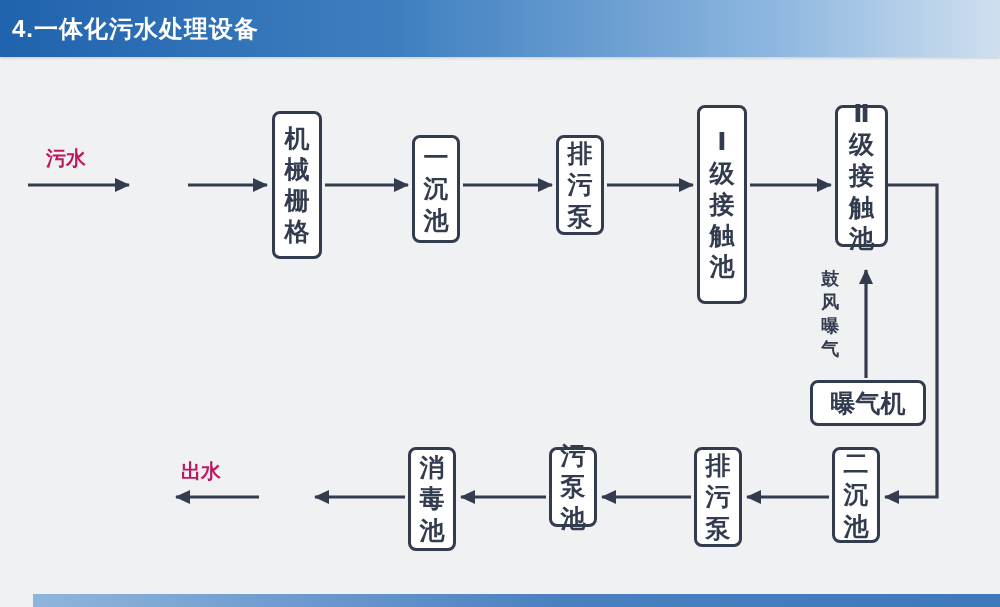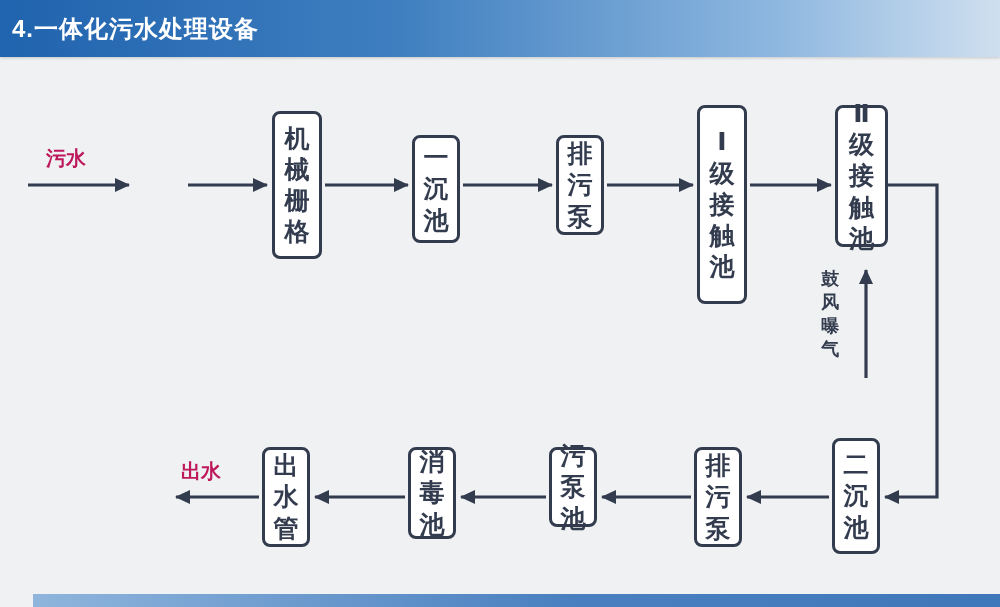--- a/index.html
+++ b/index.html
@@ -65,35 +65,35 @@
     <div class="node" style="left:556px;top:135px;width:48px;height:100px">
       <span class="vt">排污泵</span>
     </div>
     <div class="node" style="left:697px;top:105px;width:50px;height:199px">
       <span class="vt">Ⅰ级接触池</span>
     </div>
     <div class="node" style="left:835px;top:105px;width:53px;height:142px">
       <span class="vt">Ⅱ级接触池</span>
     </div>
 
+    <div class="node" style="left:810px;top:380px;width:116px;height:46px">
+      <span class="ht">曝气机</span>
+    </div>
 
-    <div class="node" style="left:832px;top:438px;width:48px;height:116px">
+    <div class="node" style="left:832px;top:447px;width:48px;height:96px">
       <span class="vt">二沉池</span>
     </div>
     <div class="node" style="left:694px;top:447px;width:48px;height:100px">
       <span class="vt">排污泵</span>
     </div>
     <div class="node" style="left:549px;top:447px;width:48px;height:80px">
       <span class="vt">污泵池</span>
     </div>
-    <div class="node" style="left:408px;top:447px;width:48px;height:92px">
+    <div class="node" style="left:408px;top:447px;width:48px;height:104px">
       <span class="vt">消毒池</span>
-    </div>
-    <div class="node" style="left:262px;top:447px;width:48px;height:100px">
-      <span class="vt">出水管</span>
     </div>
 
     <div class="flabel" style="left:46px;top:145px">污水</div>
     <div class="flabel" style="left:181px;top:458px">出水</div>
     <div class="vlabel" style="left:819px;top:268px">鼓风曝气</div>
 
   </main>
 
   <footer class="footer"></footer>
 

